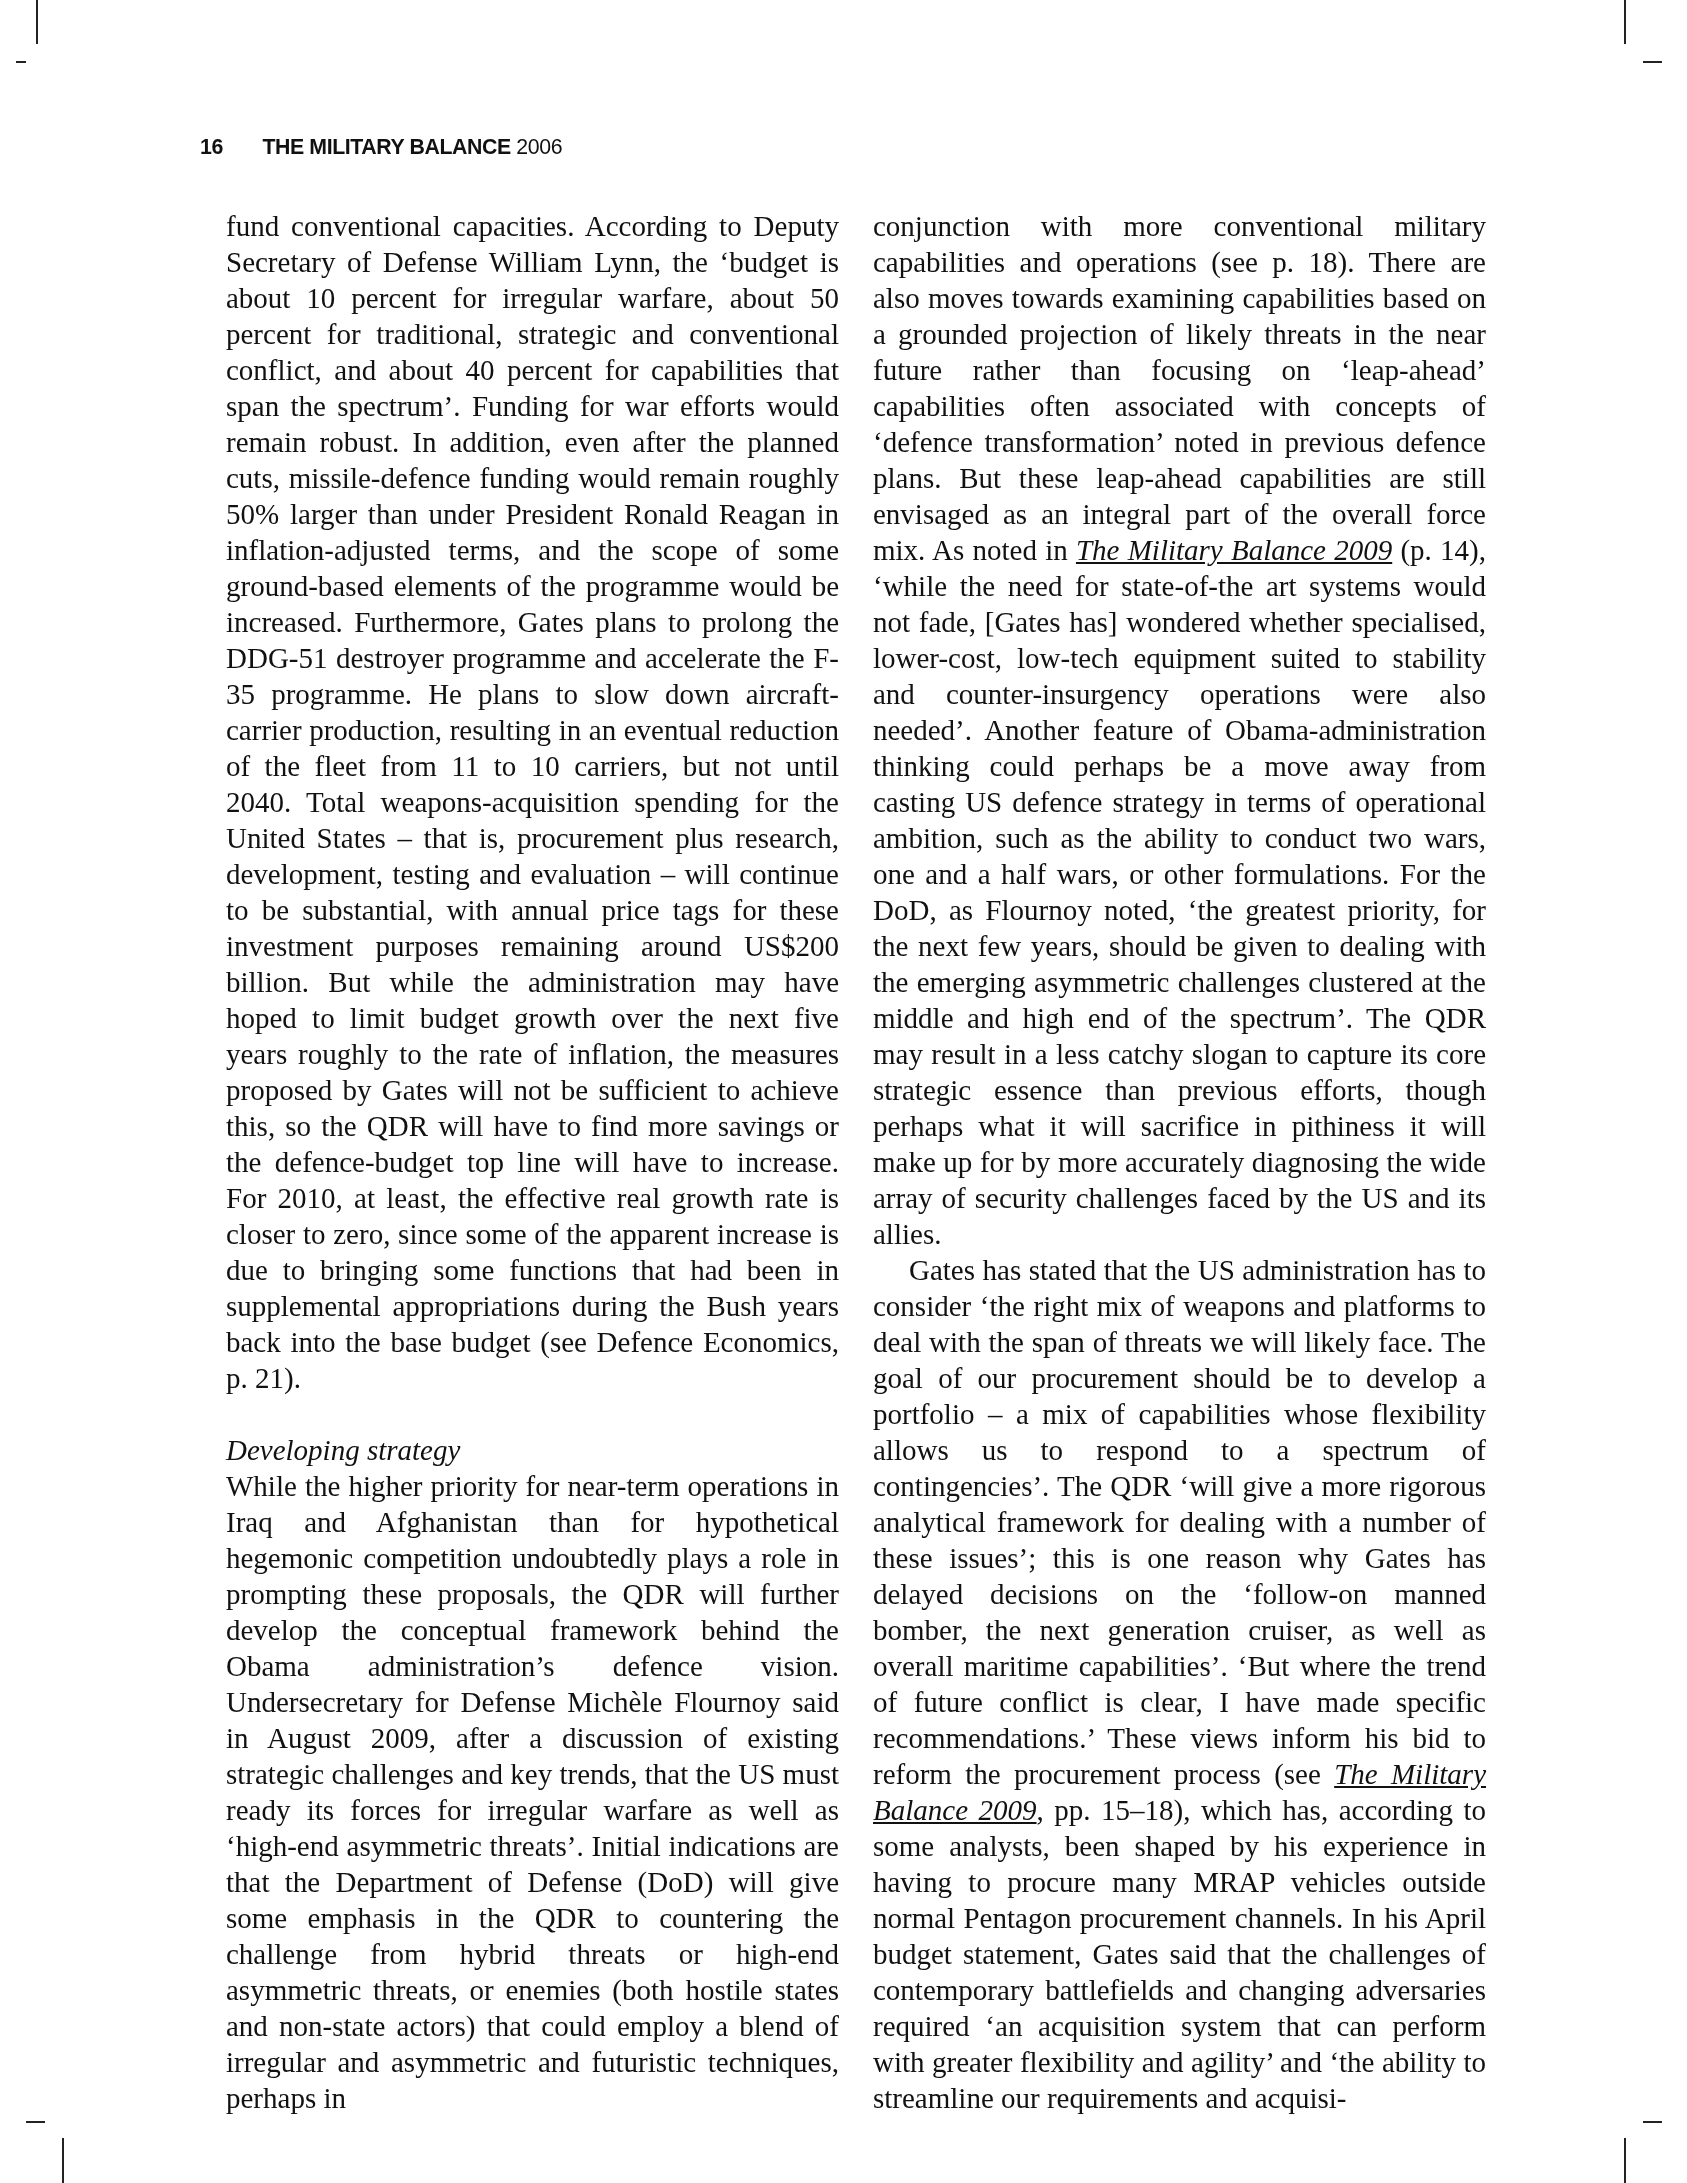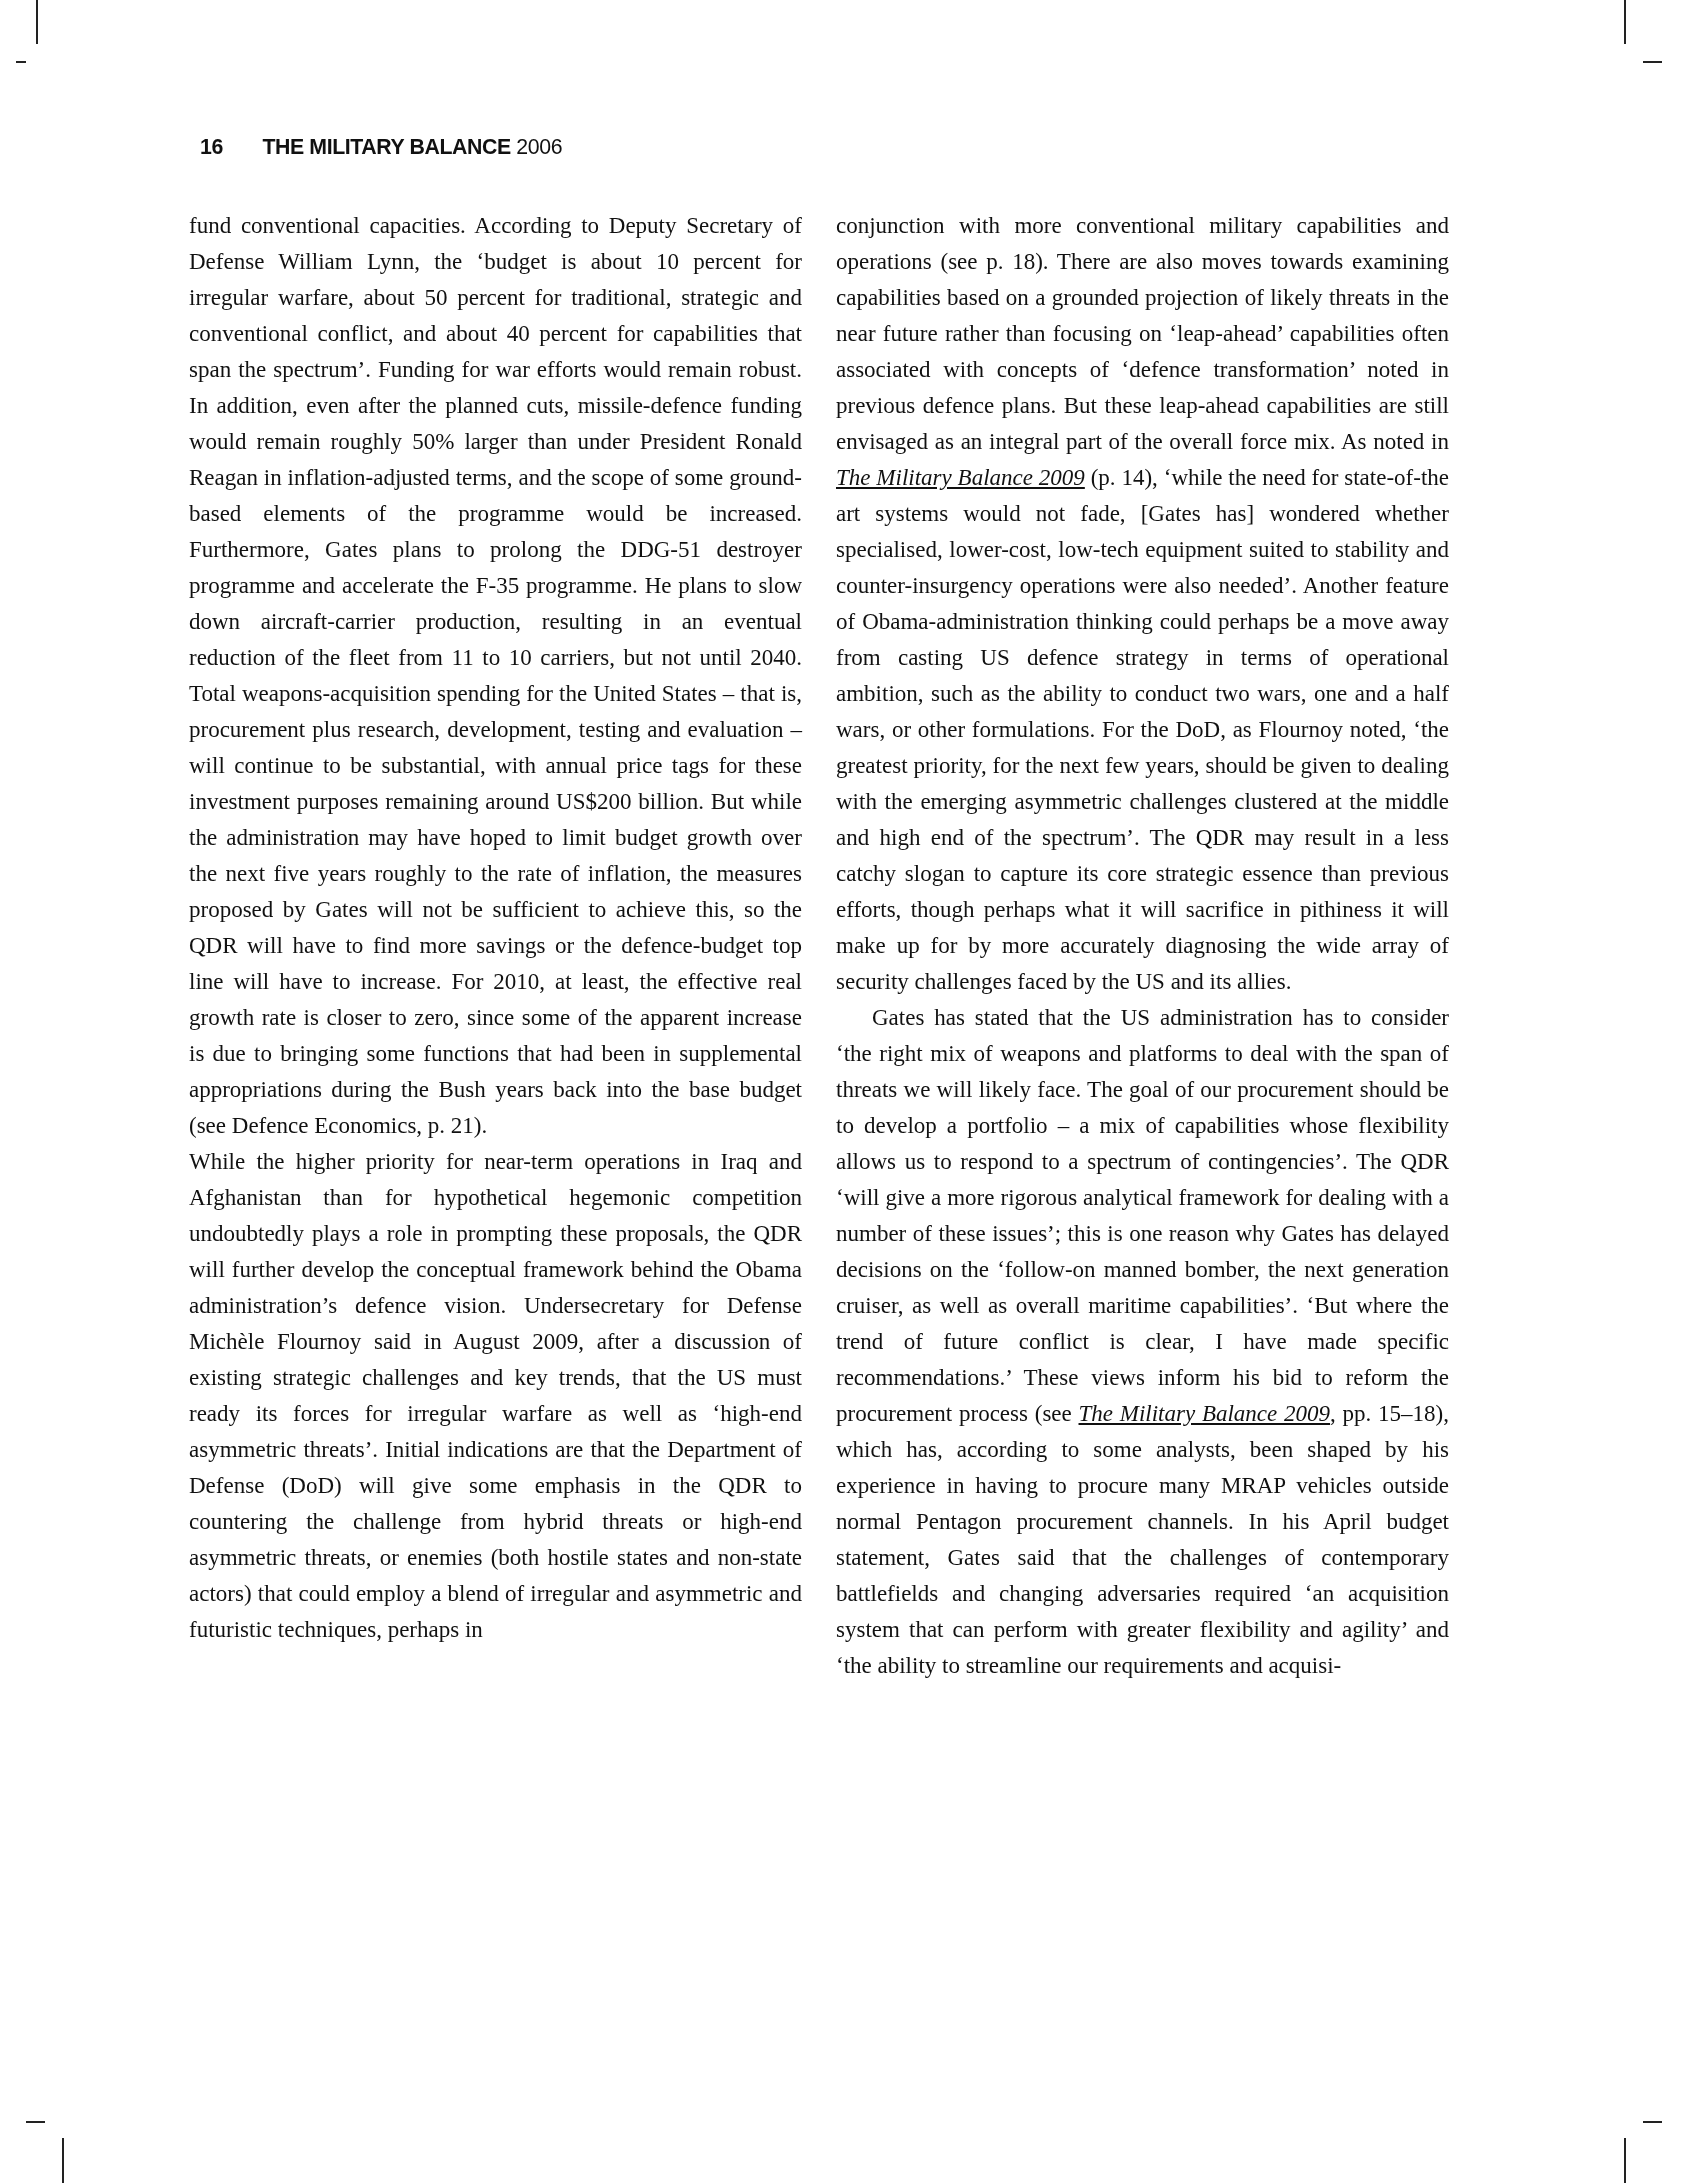--- a/index.html
+++ b/index.html
@@ -1,21 +1,21 @@
 <!DOCTYPE html>
 <html style="font-size:11.4px"><head>
 <meta charset="utf-8">
 <style>
   html, body { margin: 0; padding: 0; background: #ffffff; }
   body { width: 1687px; height: 2183px; position: relative; overflow: hidden; color: #111; }
   .crop { position: absolute; background: #222; }
   .header { position: absolute; left: 192px; top: 135px; font-family: "Liberation Sans", sans-serif; font-size: 21.3px; color: #111; white-space: nowrap; letter-spacing: -0.4px; }
   .header .pnum { font-weight: bold; margin-right: 34px; margin-left: 8px; }
   .header .title { font-weight: bold; text-align: center; }
-  .col { position: absolute; top: 208px; width: 613px; font-family: "Liberation Serif", serif; font-size: 23px; line-height: 36px; text-align: justify; color: #111; }
+  .col { position: absolute; top: 208px; width: 613px; font-family: "Liberation Serif", serif; font-size: 29px; line-height: 36px; text-align: justify; color: #111; margin-left: 37px; }
   .col-left { left: 189px; }
   .col-right { left: 836px; }
   .col p { margin: 0; }
   .col p.indent { text-indent: 36px; }
   .col .subhead { font-style: italic; margin-top: 36px; }
   .col i { font-style: italic; text-decoration: underline; }
 </style>
 </head>
 <body>
 
@@ -29,20 +29,21 @@
 <div class="crop" style="left:1624px;top:2138px;width:2.1px;height:45px;"></div>
 
 <div class="header">
   <span class="pnum">16</span>
   <span class="title">THE MILITARY BALANCE</span>
   <span class="year">2006</span>
 </div>
 
 <div class="col col-left">
   <p>fund conventional capacities. According to Deputy Secretary of Defense William Lynn, the ‘budget is about 10 percent for irregular warfare, about 50 percent for traditional, strategic and conventional conflict, and about 40 percent for capabilities that span the spectrum’. Funding for war efforts would remain robust. In addition, even after the planned cuts, missile-defence funding would remain roughly 50% larger than under President Ronald Reagan in inflation-adjusted terms, and the scope of some ground-based elements of the programme would be increased. Furthermore, Gates plans to prolong the DDG-51 destroyer programme and accelerate the F-35 programme. He plans to slow down aircraft-carrier production, resulting in an eventual reduction of the fleet from 11 to 10 carriers, but not until 2040. Total weapons-acquisition spending for the United States – that is, procurement plus research, development, testing and evaluation – will continue to be substantial, with annual price tags for these investment purposes remaining around US$200 billion. But while the administration may have hoped to limit budget growth over the next five years roughly to the rate of inflation, the measures proposed by Gates will not be sufficient to achieve this, so the QDR will have to find more savings or the defence-budget top line will have to increase. For 2010, at least, the effective real growth rate is closer to zero, since some of the apparent increase is due to bringing some functions that had been in supplemental appropriations during the Bush years back into the base budget (see Defence Economics, p. 21).</p>
+  <p class="subhead">Developing strategy</p>
   <p>While the higher priority for near-term operations in Iraq and Afghanistan than for hypothetical hegemonic competition undoubtedly plays a role in prompting these proposals, the QDR will further develop the conceptual framework behind the Obama administration’s defence vision. Undersecretary for Defense Michèle Flournoy said in August 2009, after a discussion of existing strategic challenges and key trends, that the US must ready its forces for irregular warfare as well as ‘high-end asymmetric threats’. Initial indications are that the Department of Defense (DoD) will give some emphasis in the QDR to countering the challenge from hybrid threats or high-end asymmetric threats, or enemies (both hostile states and non-state actors) that could employ a blend of irregular and asymmetric and futuristic techniques, perhaps in</p>
 </div>
 
 <div class="col col-right">
   <p><span>conjunction with more conventional military capabilities and operations (see p. 18). There are also moves towards examining capabilities based on a grounded projection of likely threats in the near future rather than focusing on ‘leap-ahead’ capabilities often associated with concepts of ‘defence transformation’ noted in previous defence plans. But these leap-ahead capabilities are still envisaged as an integral part of the overall force mix. As noted in </span><i>The Military Balance 2009</i><span> (p. 14), ‘while the need for state-of-the art systems would not fade, [Gates has] wondered whether specialised, lower-cost, low-tech equipment suited to stability and counter-insurgency operations were also needed’. Another feature of Obama-administration thinking could perhaps be a move away from casting US defence strategy in terms of operational ambition, such as the ability to conduct two wars, one and a half wars, or other formulations. For the DoD, as Flournoy noted, ‘the greatest priority, for the next few years, should be given to dealing with the emerging asymmetric challenges clustered at the middle and high end of the spectrum’. The QDR may result in a less catchy slogan to capture its core strategic essence than previous efforts, though perhaps what it will sacrifice in pithiness it will make up for by more accurately diagnosing the wide array of security challenges faced by the US and its allies.</span></p>
   <p class="indent"><span>Gates has stated that the US administration has to consider ‘the right mix of weapons and platforms to deal with the span of threats we will likely face. The goal of our procurement should be to develop a portfolio – a mix of capabilities whose flexibility allows us to respond to a spectrum of contingencies’. The QDR ‘will give a more rigorous analytical framework for dealing with a number of these issues’; this is one reason why Gates has delayed decisions on the ‘follow-on manned bomber, the next generation cruiser, as well as overall maritime capabilities’. ‘But where the trend of future conflict is clear, I have made specific recommendations.’ These views inform his bid to reform the procurement process (see </span><i>The Military Balance 2009</i><span>, pp. 15–18), which has, according to some analysts, been shaped by his experience in having to procure many MRAP vehicles outside normal Pentagon procurement channels. In his April budget statement, Gates said that the challenges of contemporary battlefields and changing adversaries required ‘an acquisition system that can perform with greater flexibility and agility’ and ‘the ability to streamline our requirements and acquisi-</span></p>
 </div>
 
 
 </body></html>

